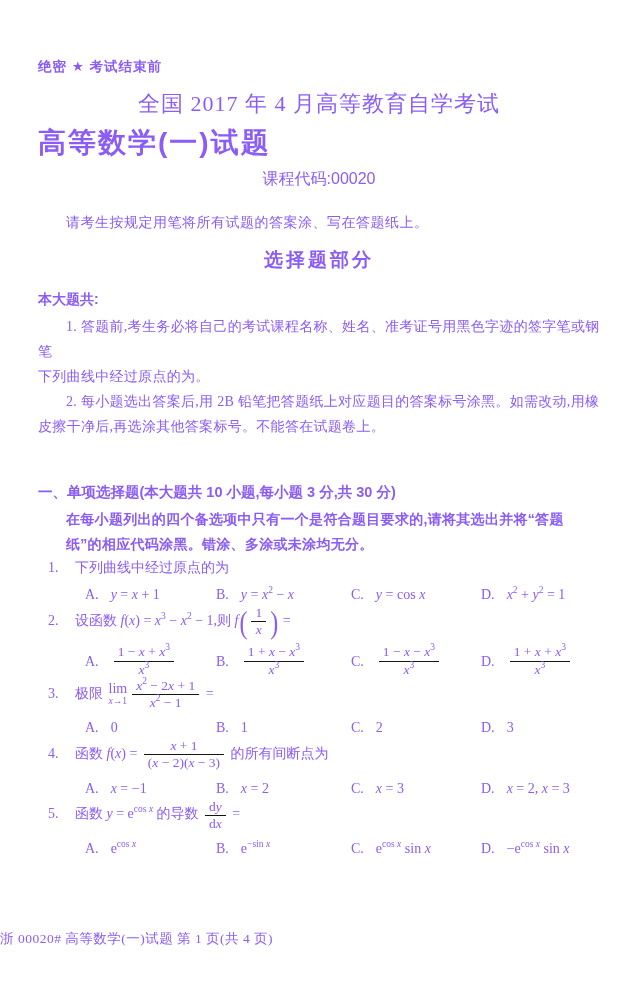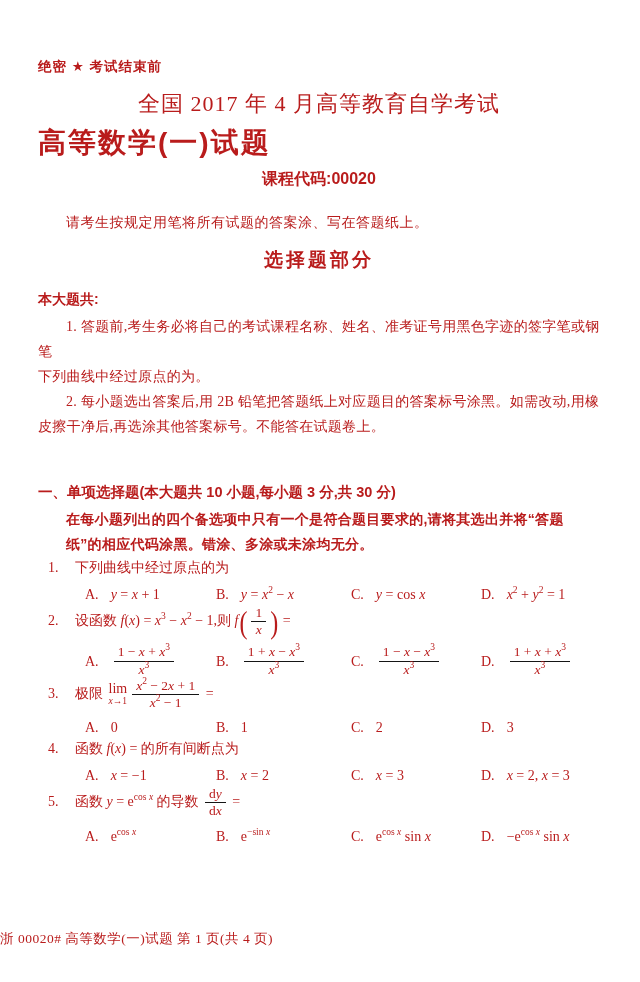--- a/index.html
+++ b/index.html
@@ -1,25 +1,25 @@
 <!DOCTYPE html>
 <html><head>
 <meta charset="utf-8">
 <style>
   html,body{margin:0;padding:0;background:#fff;}
   .page{
-    position:relative; width:640px; height:982px; background:#ffffff; color:#b91c1c;
+    position:relative; width:640px; height:982px; background:#ffffff; color:#8b5cf6;
     font-family:"Liberation Serif","DejaVu Serif",serif; font-size:14px;
     box-sizing:border-box; padding:58px 40px 0 38px; overflow:hidden;
   }
   .hei{font-family:"Liberation Sans","DejaVu Sans",sans-serif;}
   .secrecy{font-size:13.5px;font-weight:bold;letter-spacing:1px;}
   .title1{text-align:center;font-size:22px;margin-top:13px;letter-spacing:1px;}
   .title2{font-size:28px;font-weight:bold;margin-top:5px;letter-spacing:2px;}
-  .course{text-align:center;font-size:16px;font-weight:bold;margin-top:7px;}
+  .course{text-align:center;font-size:16px;font-weight:normal;margin-top:7px;}
   .pen-note{margin-top:24px;text-indent:2em;letter-spacing:.5px;}
   .part-title{text-align:center;font-size:19px;font-weight:bold;margin-top:15px;letter-spacing:3px;}
   .notes-head{font-weight:bold;margin-top:18px;font-size:14px;}
   #notes{margin-top:5px;}
   .note-line{line-height:25px;letter-spacing:.3px;}
   .note-line.first{text-indent:2em;}
   .sec-head{font-weight:bold;margin-top:44px;font-size:14.5px;}
   #sec-intro{margin-top:5px;}
   .intro-line{line-height:25px;margin-left:28px;font-weight:bold;font-family:"Liberation Sans","DejaVu Sans",sans-serif;letter-spacing:.3px;}
   .question{padding-left:10px;}
@@ -136,21 +136,21 @@
           </span>
 
   <span class="opt">
             <span class="opt-label">D.</span>
             <span class="opt-math">3</span>
           </span>
 </div>
   </div>
 
   <div class="question">
-    <div class="q-stem"><span class="q-num">4.</span><span class="q-text">函数 <span class="mi">f</span>(<span class="mi">x</span>) =  的所有间断点为</span></div>
+    <div class="q-stem"><span class="q-num">4.</span><span class="q-text">函数 <span class="mi">f</span>(<span class="mi">x</span>) = <span class="frac"><span class="num"><span class="mi">x</span> + 1</span><span class="den">(<span class="mi">x</span> − 2)(<span class="mi">x</span> − 3)</span></span> 的所有间断点为</span></div>
     <div class="opts">
   <span class="opt">
             <span class="opt-label">A.</span>
             <span class="opt-math"><span class="mi">x</span> = −1</span>
           </span>
 
   <span class="opt">
             <span class="opt-label">B.</span>
             <span class="opt-math"><span class="mi">x</span> = 2</span>
           </span>

